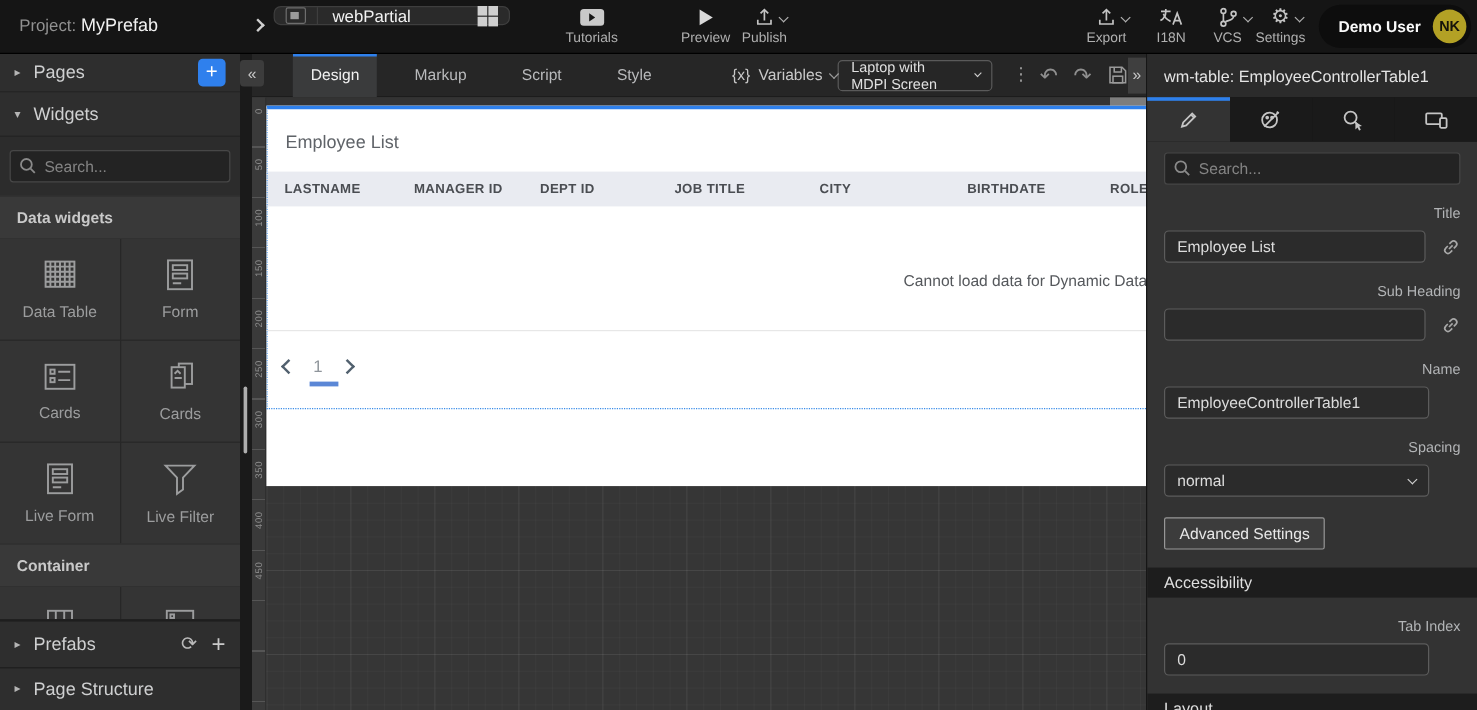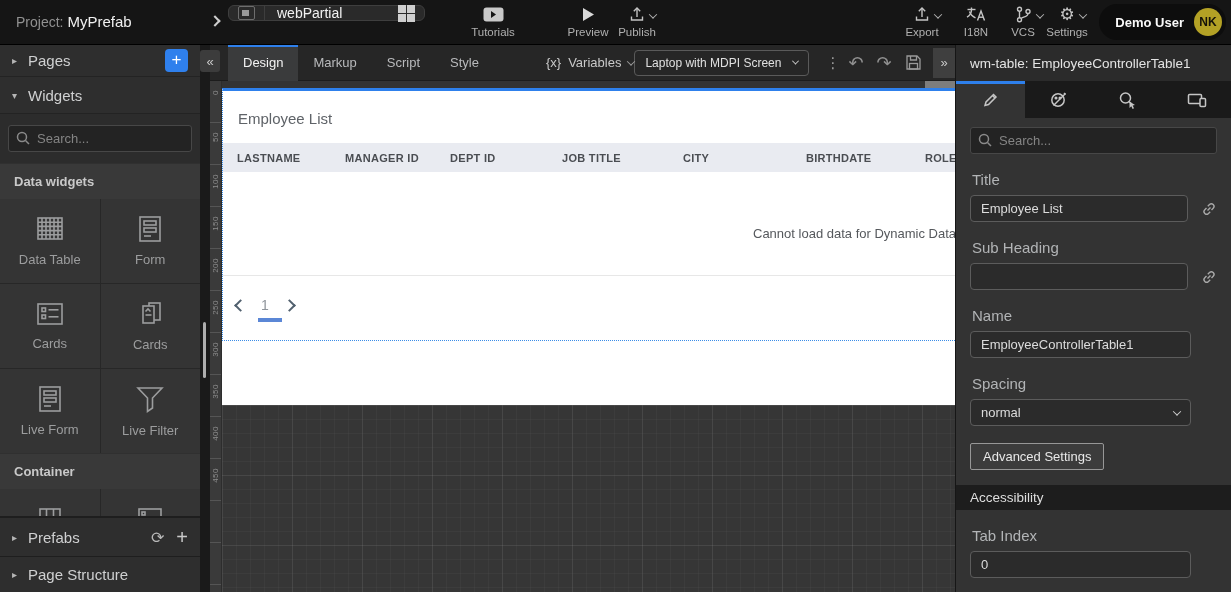--- a/index.html
+++ b/index.html
@@ -54,21 +54,21 @@
   .side-ic.plus2 { margin-left:12px; font-size:20px; font-weight:300; color:#c9c9c9; }
 
   
   .gutter { width:10px; background:#1a1a1a; position:relative; flex:none; }
   .collapse-btn { position:absolute; left:200px; top:5px; width:20px; height:22px; background:#3c3c3c; border-radius:3px; color:#c9c9c9; font-size:13px; display:flex; align-items:center; justify-content:center; z-index:5; }
   .vscroll-thumb { position:absolute; left:203px; top:277px; width:3px; height:56px; background:#aeaeae; border-radius:2px; z-index:4; }
 
   
   .canvas-col { width:745px; display:flex; flex-direction:column; flex:none; }
   .canvas-toolbar { height:36px; background:#262626; border-bottom:1px solid #1c1c1c; display:flex; align-items:center; padding-left:18px; flex:none; }
-  .ct-tab { height:36px; line-height:36px; padding:0 15px; font-size:13px; color:#b9babc; }
+  .ct-tab { height:36px; line-height:36px; padding:0 15px; font-size:13px; color:#b9babc;margin-left:16px; }
   .ct-tab.active { background:#3a3b3c; color:#f2f2f2; box-shadow:inset 0 2px 0 #2e80ec; }
   .variables { margin-left:52px; display:flex; align-items:center; gap:7px; color:#c9c9c9; font-size:13px; }
   .variables .caret { border-color:#9a9a9a; }
   .device-select { height:26px; border:1px solid #5a5a5a; border-radius:4px; display:flex; align-items:center; gap:12px; padding:0 10px; font-size:12px; color:#e0e0e0; }
   .device-select .caret { border-color:#cfcfcf; width:5px; height:5px; }
   .kebab { margin-left:16px; color:#9a9a9a; font-size:15px; line-height:10px; text-align:center; width:10px; }
   .hist { margin-left:13px; color:#8f8f8f; font-size:18px; line-height:18px; }
   .save-ic { margin-left:13px; display:flex; }
   .expand-btn { margin-left:auto; width:22px; height:30px; background:#3f3f3f; color:#c9c9c9; font-size:13px; display:flex; align-items:center; justify-content:center; }
 
@@ -103,21 +103,21 @@
 
   
   .inspector { width:276px; background:#333; border-left:1px solid #161616; display:flex; flex-direction:column; flex:none; }
   .insp-title { height:36px; background:#2b2b2b; display:flex; align-items:center; padding-left:14px; font-size:13.5px; color:#e4e4e4; flex:none; }
   .insp-tabs { height:37px; display:flex; background:#161616; flex:none; }
   .insp-tab { width:69px; display:flex; align-items:center; justify-content:center; position:relative; background:#1a1a1a; }
   .insp-tab.active { background:#333; }
   .insp-tab.active::before { content:""; position:absolute; left:0; right:0; top:0; height:3px; background:#2e80ec; }
   .insp-tab svg { stroke:#c5c5c5; fill:none; stroke-width:1.5; }
   .insp-body { flex:1; padding:9px 14px 0 14px; overflow:hidden; }
-  .fld-label { font-size:15px; color:#b2b4b6; margin:17px 0 7px 2px; }
+  .fld-label { font-size:12px; color:#b2b4b6; margin:17px 0 7px 2px;text-align:right; }
   .fld-row { display:flex; align-items:center; gap:13px; }
   .fld-input { width:221px; height:27px; background:#2b2b2b; border:1px solid #5c5c5c; border-radius:4px; color:#dcdcdc; font-size:13px; padding:0 10px; font-family:inherit; }
   .sel { width:221px; height:27px; background:#2b2b2b; border:1px solid #5c5c5c; border-radius:4px; display:flex; align-items:center; justify-content:space-between; padding:0 10px; font-size:13px; color:#dcdcdc; }
   .sel .caret { border-color:#cfcfcf; }
   .adv-btn { margin-top:17px; height:27px; padding:0 12px; background:#3c3c3c; border:1px solid #979797; border-radius:2px; color:#e8e8e8; font-size:13px; font-family:inherit; }
   .section-bar { margin:15px -14px 0 -14px; height:25px; background:#1d1d1d; display:flex; align-items:center; padding-left:14px; font-size:13.5px; color:#dfdfdf; }
   .link-ic { display:flex; }
 </style>
 </head>
 <body>

